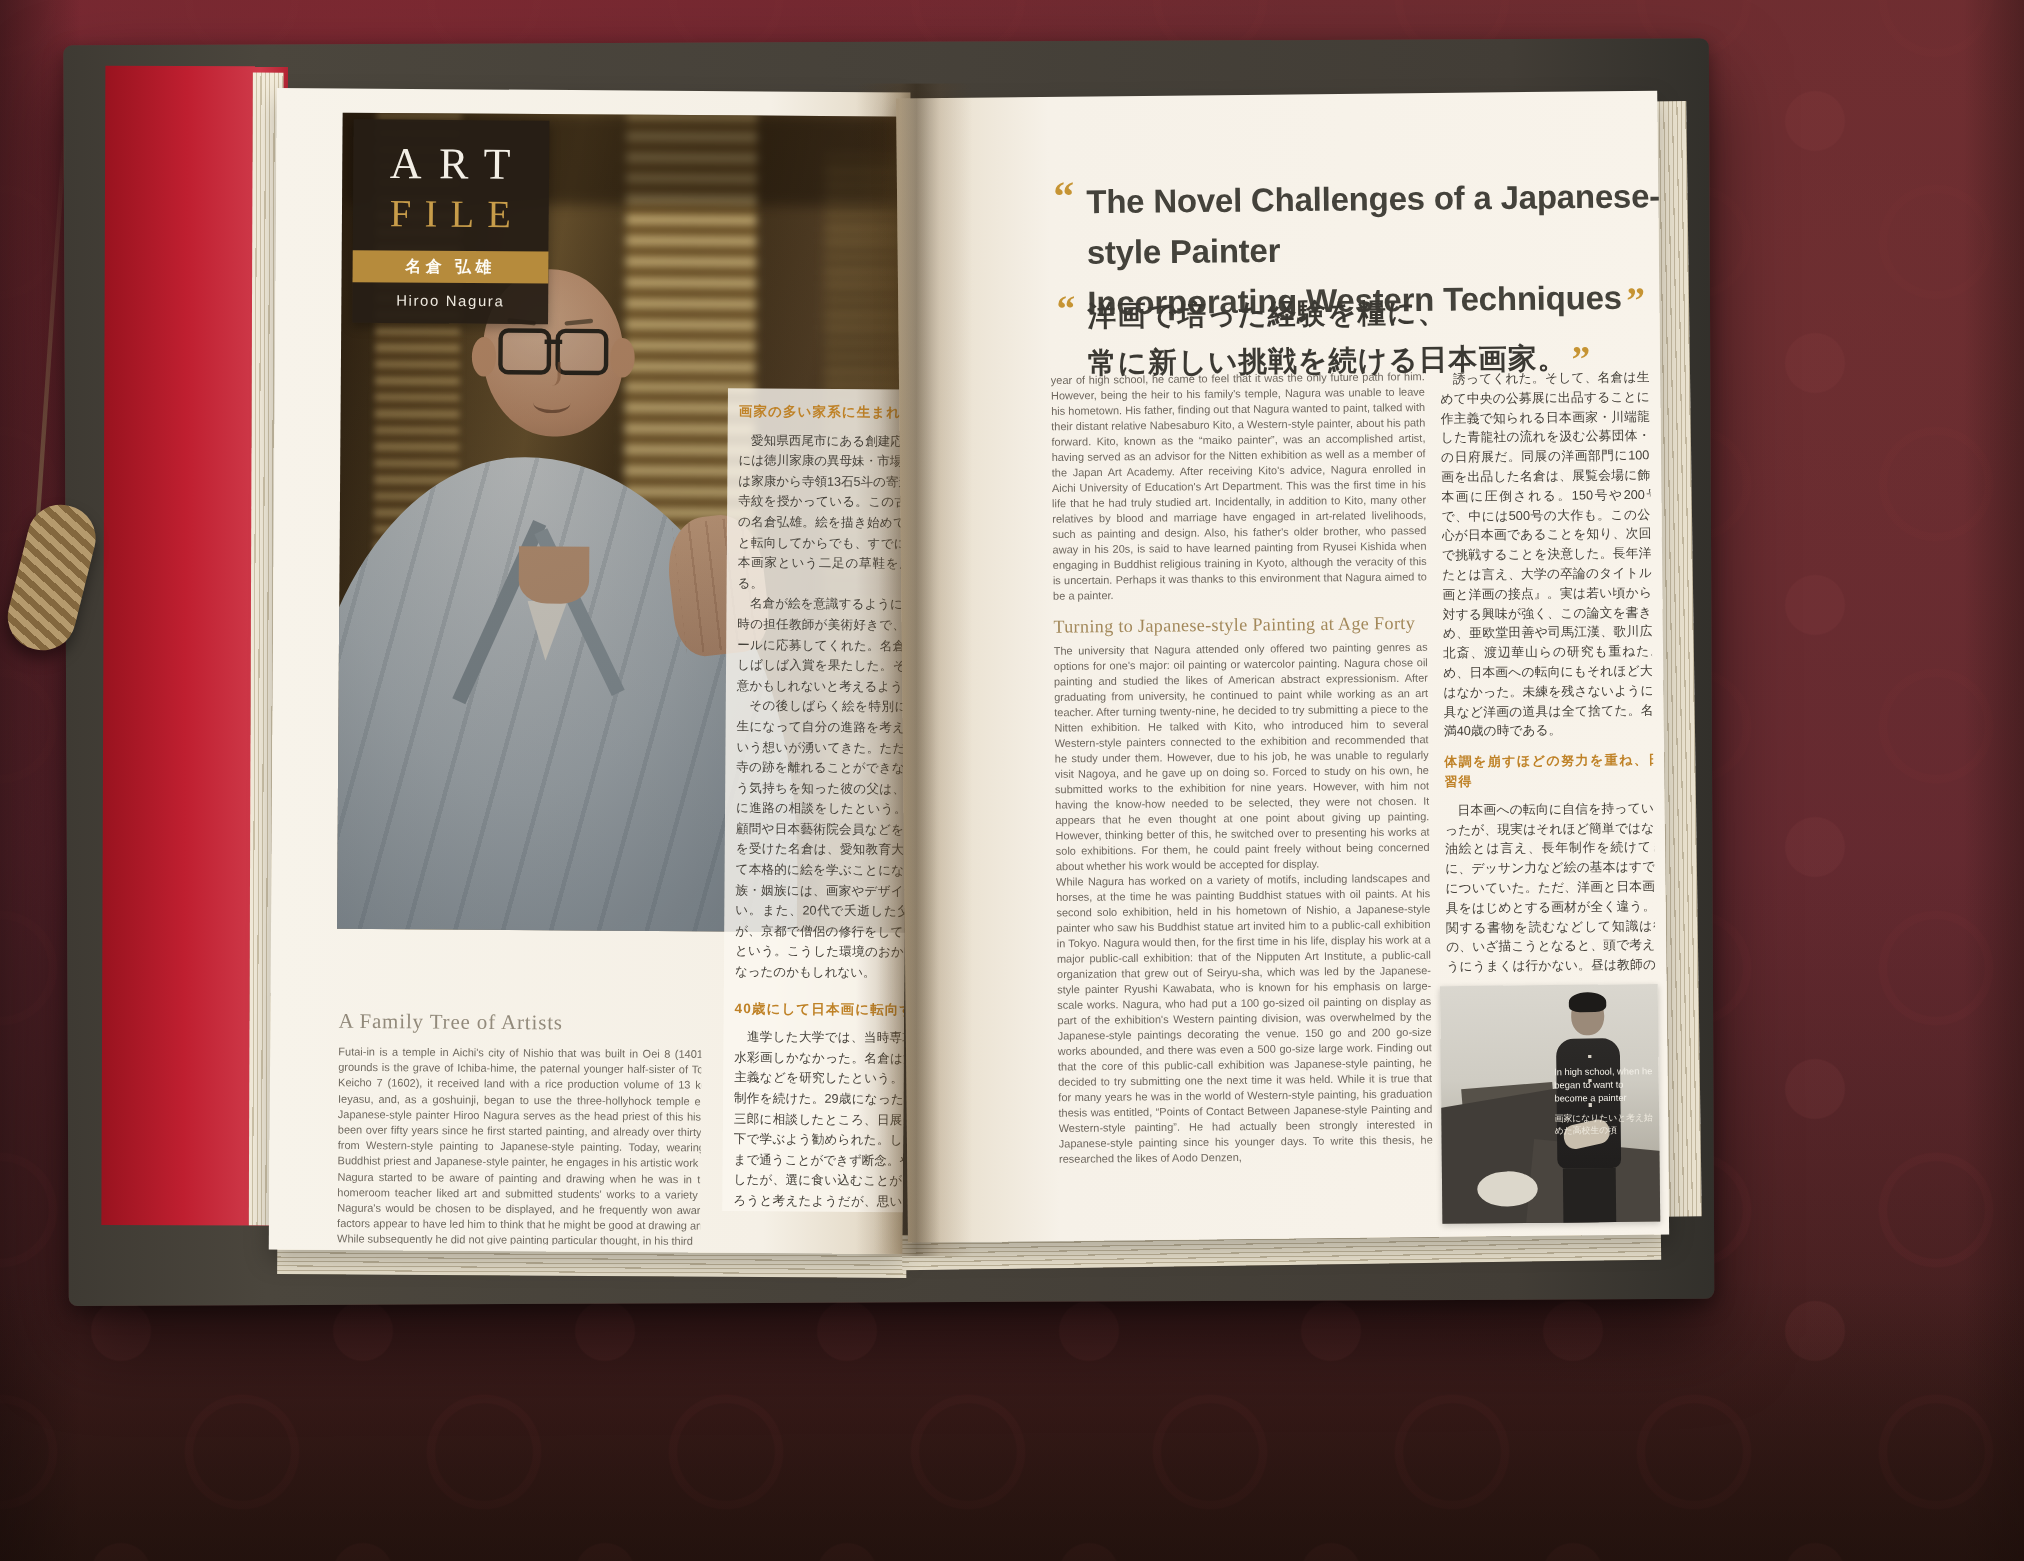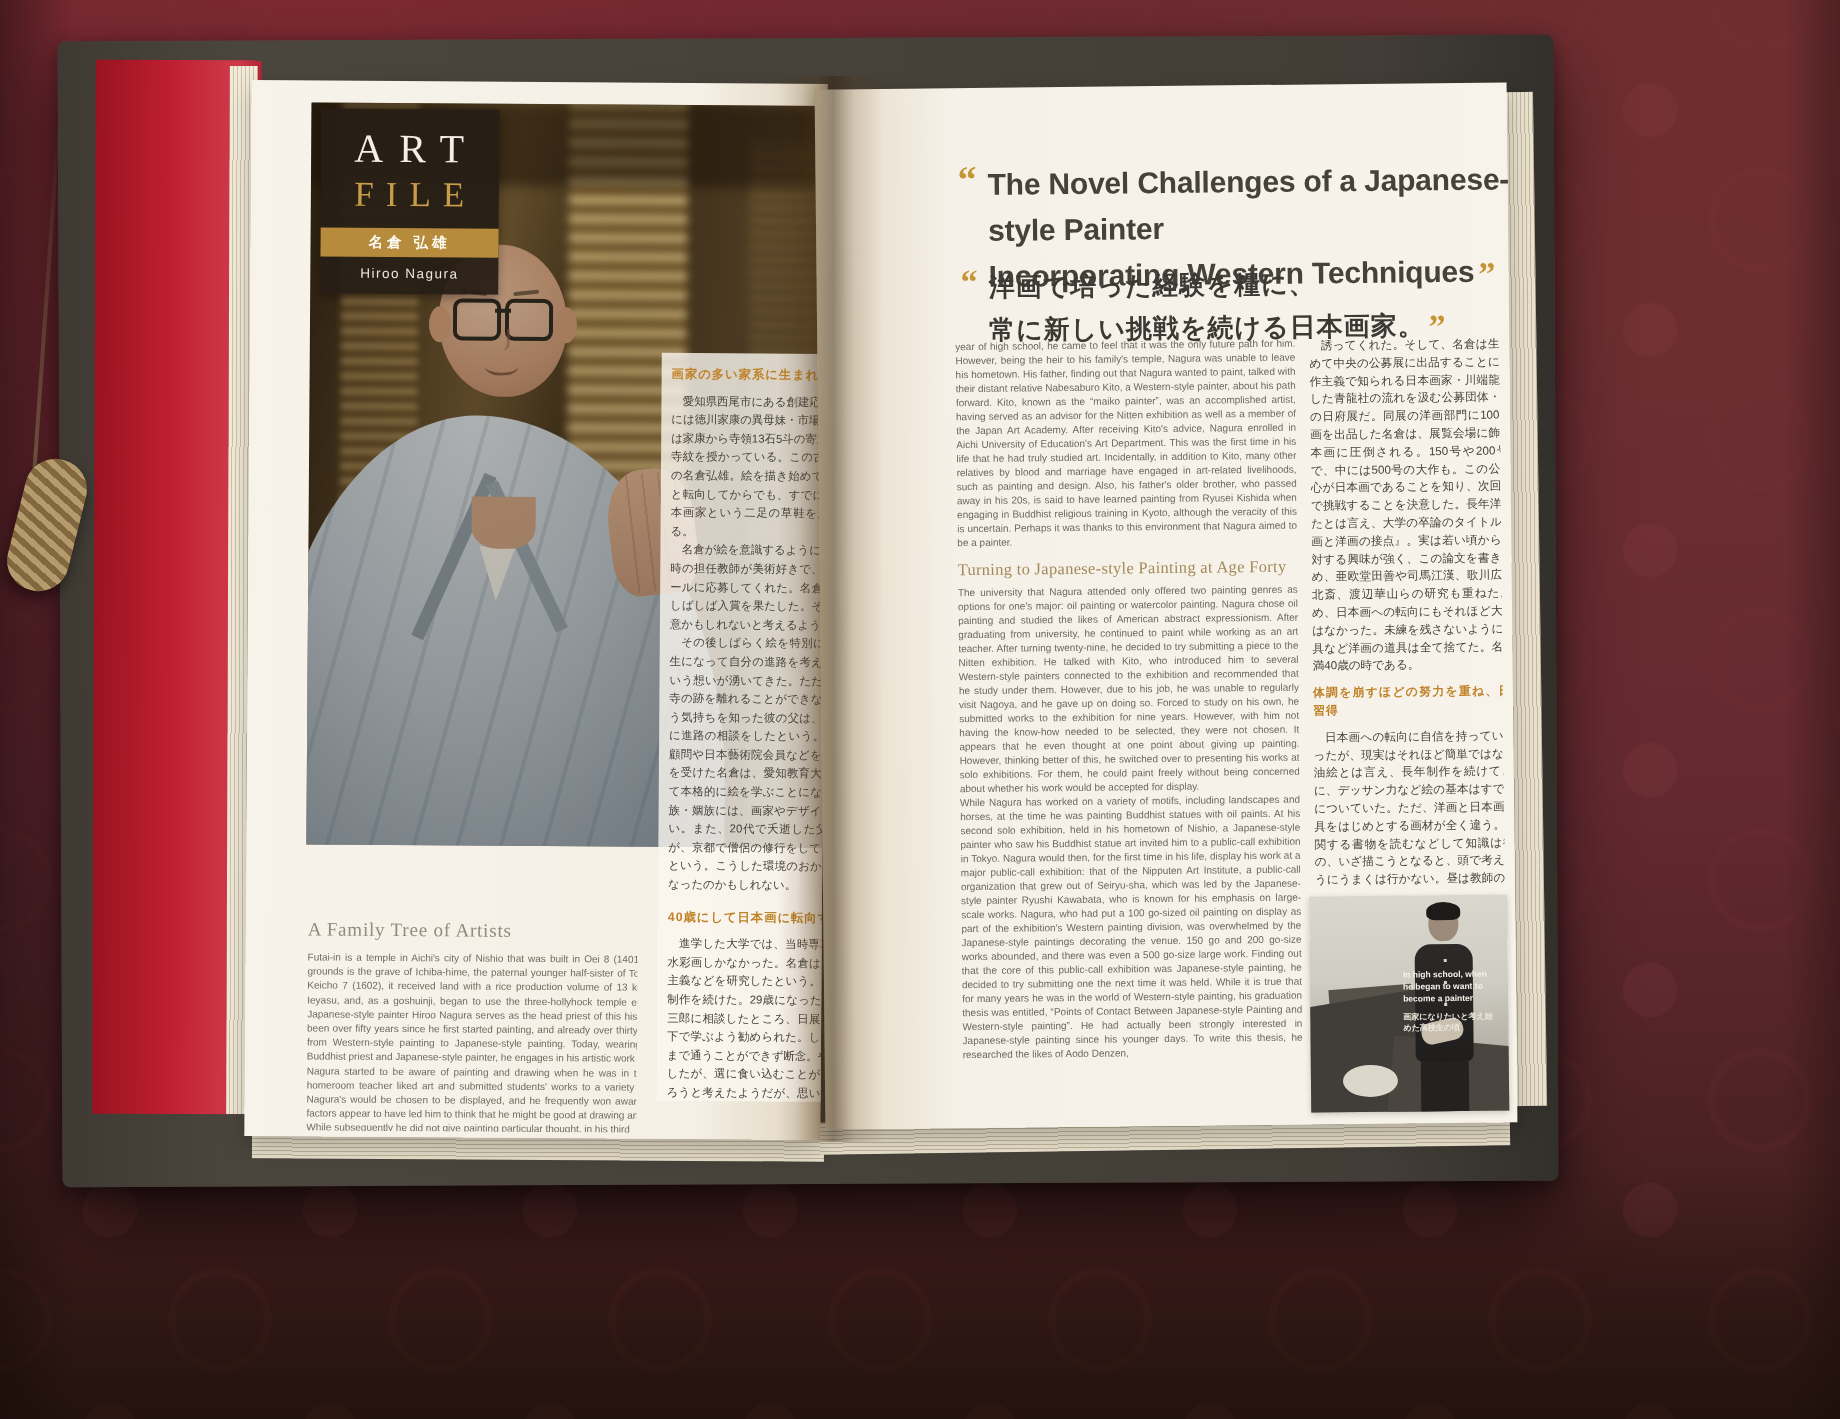--- a/index.html
+++ b/index.html
@@ -145,21 +145,21 @@
   .white-bag{position:absolute;left:16%;bottom:7%;width:28%;height:15%;background:#dcd7cb;border-radius:50%;}
   .boy{position:absolute;right:32px;top:10px;width:64px;height:206px;}
   .boy-head{position:relative;width:30px;height:36px;background:#9b8a79;border-radius:50% 50% 46% 46%;margin:0 auto;}
   .boy-head::before{content:"";position:absolute;left:-2px;top:-3px;width:34px;height:18px;background:#1d1b19;border-radius:50% 50% 30% 30%;}
   .boy-body{position:relative;width:58px;height:118px;margin:3px auto 0;border-radius:16px 16px 8px 8px;
       background:linear-gradient(180deg,#2c2a28,#201e1d);}
   .btn-col{position:absolute;left:50%;top:12px;width:3px;height:72px;
       background:repeating-linear-gradient(0deg,#d8d2c6 0 3px,transparent 3px 22px);}
   .boy-hands{position:absolute;left:6px;top:76px;width:42px;height:22px;background:#c9bfae;border-radius:10px;transform:rotate(-12deg);}
   .boy-legs{width:48px;height:52px;background:#242220;margin:0 auto;}
-  .photo-caption{position:absolute;right:15px;top:74px;width:90px;color:#f4f1e9;font-size:8.5px;line-height:1.4;font-weight:bold;}
+  .photo-caption{position:absolute;right:5px;top:74px;width:90px;color:#f4f1e9;font-size:8.5px;line-height:1.4;}
   .photo-caption .cap-jp{margin-top:6px;font-size:8px;color:#eee9de;}
 
   .gutter-left{position:absolute;right:0;top:0;width:26px;height:100%;pointer-events:none;
       background:linear-gradient(90deg,transparent,rgba(120,90,45,.22));}
   .gutter-right{position:absolute;left:0;top:0;width:30px;height:100%;pointer-events:none;
       background:linear-gradient(270deg,transparent,rgba(120,90,45,.22));}
 </style>
 </head>
 <body>
 

